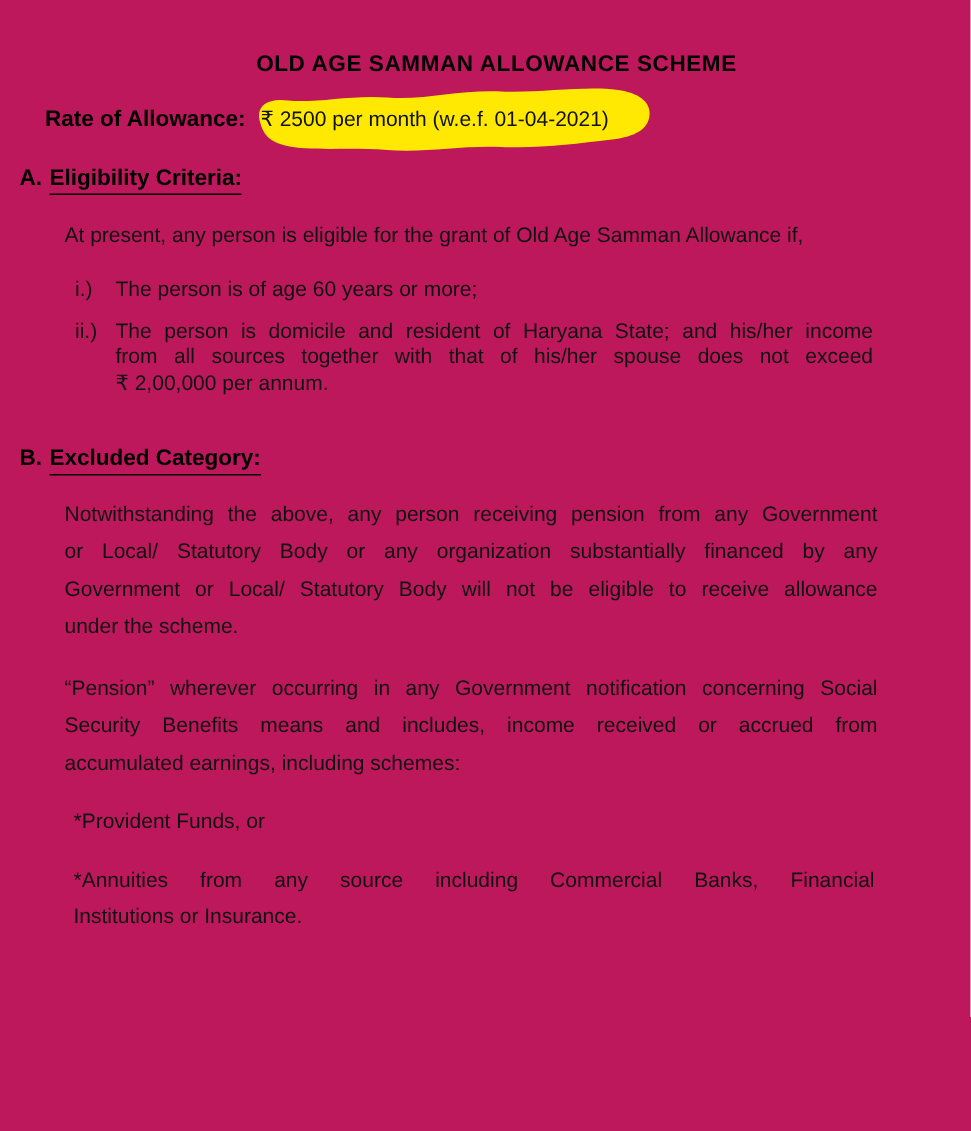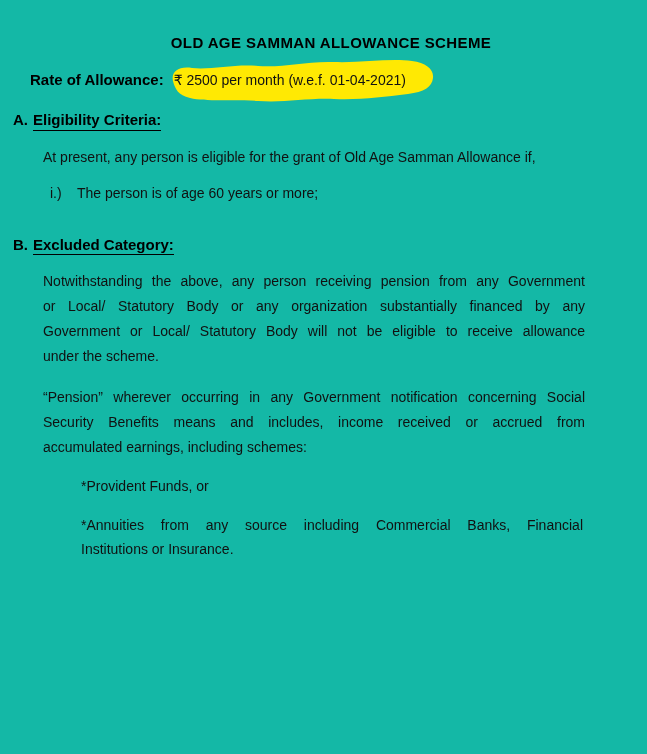--- a/index.html
+++ b/index.html
@@ -1,19 +1,19 @@
 <!DOCTYPE html>
 <html><head>
 <meta charset="utf-8">
 <style>
   html,body{margin:0;padding:0;background:#ffffff;}
   .page{
     position:relative;
     width:647px;height:754px;
-    background:#14b8a6;
+    background:#be185d;
     font-family:"Liberation Sans","DejaVu Sans",sans-serif;
     color:#111;
     overflow:hidden;
   }
   .content{position:absolute;left:12px;top:0;width:578px;}
 
   .title{
     margin:35px 0 0 60px;
     font-size:15px;font-weight:bold;
     letter-spacing:0.4px;
@@ -45,21 +45,21 @@
   .list-item{display:flex;margin-left:38px;padding-right:8px;font-size:14px;line-height:17.5px;}
   .list-item.first{margin-top:19px;}
   .list-item.second{margin-top:10px;}
   .list-marker{flex:0 0 27px;}
   .list-lines{flex:1;}
 
   .indent-para{margin-left:31px;padding-right:5px;}
   .npara{margin-top:15px;}
   .ppara{margin-top:16px;}
 
-  .bullet{margin-left:69px;padding-right:7px;font-size:14px;}
+  .bullet{margin-left:37px;padding-right:7px;font-size:14px;}
   .bullet.provident{margin-top:17px;line-height:18px;}
   .bullet.annuities{margin-top:18px;line-height:24px;}
 </style>
 </head>
 <body>
 
 <div class="page">
   <div class="content">
 
     <div class="title">OLD AGE SAMMAN ALLOWANCE SCHEME</div>
@@ -87,20 +87,28 @@
 
     <div class="sec-intro">At present, any person is eligible for the grant of Old Age Samman Allowance if,</div>
 
     <div class="list-item first">
       <span class="list-marker">i.)</span>
       <div class="list-lines para" style="line-height:17.5px">
           <div class="pline">The person is of age 60 years or more;</div>
         </div>
     </div>
 
+    <div class="list-item second">
+      <span class="list-marker">ii.)</span>
+      <div class="list-lines para" style="line-height:17.5px">
+          <div class="pline">The person is domicile and resident of Haryana State; and his/her income</div>
+          <div class="pline">from all sources together with that of his/her spouse does not exceed</div>
+          <div class="pline">₹ 2,00,000 per annum.</div>
+        </div>
+    </div>
 
     <div class="sec-head b">
       <span class="sec-letter">B.</span><span class="sec-title">Excluded Category:</span>
     </div>
 
     <div class="para indent-para npara">
         <div class="pline">Notwithstanding the above, any person receiving pension from any Government</div>
         <div class="pline">or Local/ Statutory Body or any organization substantially financed by any</div>
         <div class="pline">Government or Local/ Statutory Body will not be eligible to receive allowance</div>
         <div class="pline">under the scheme.</div>

